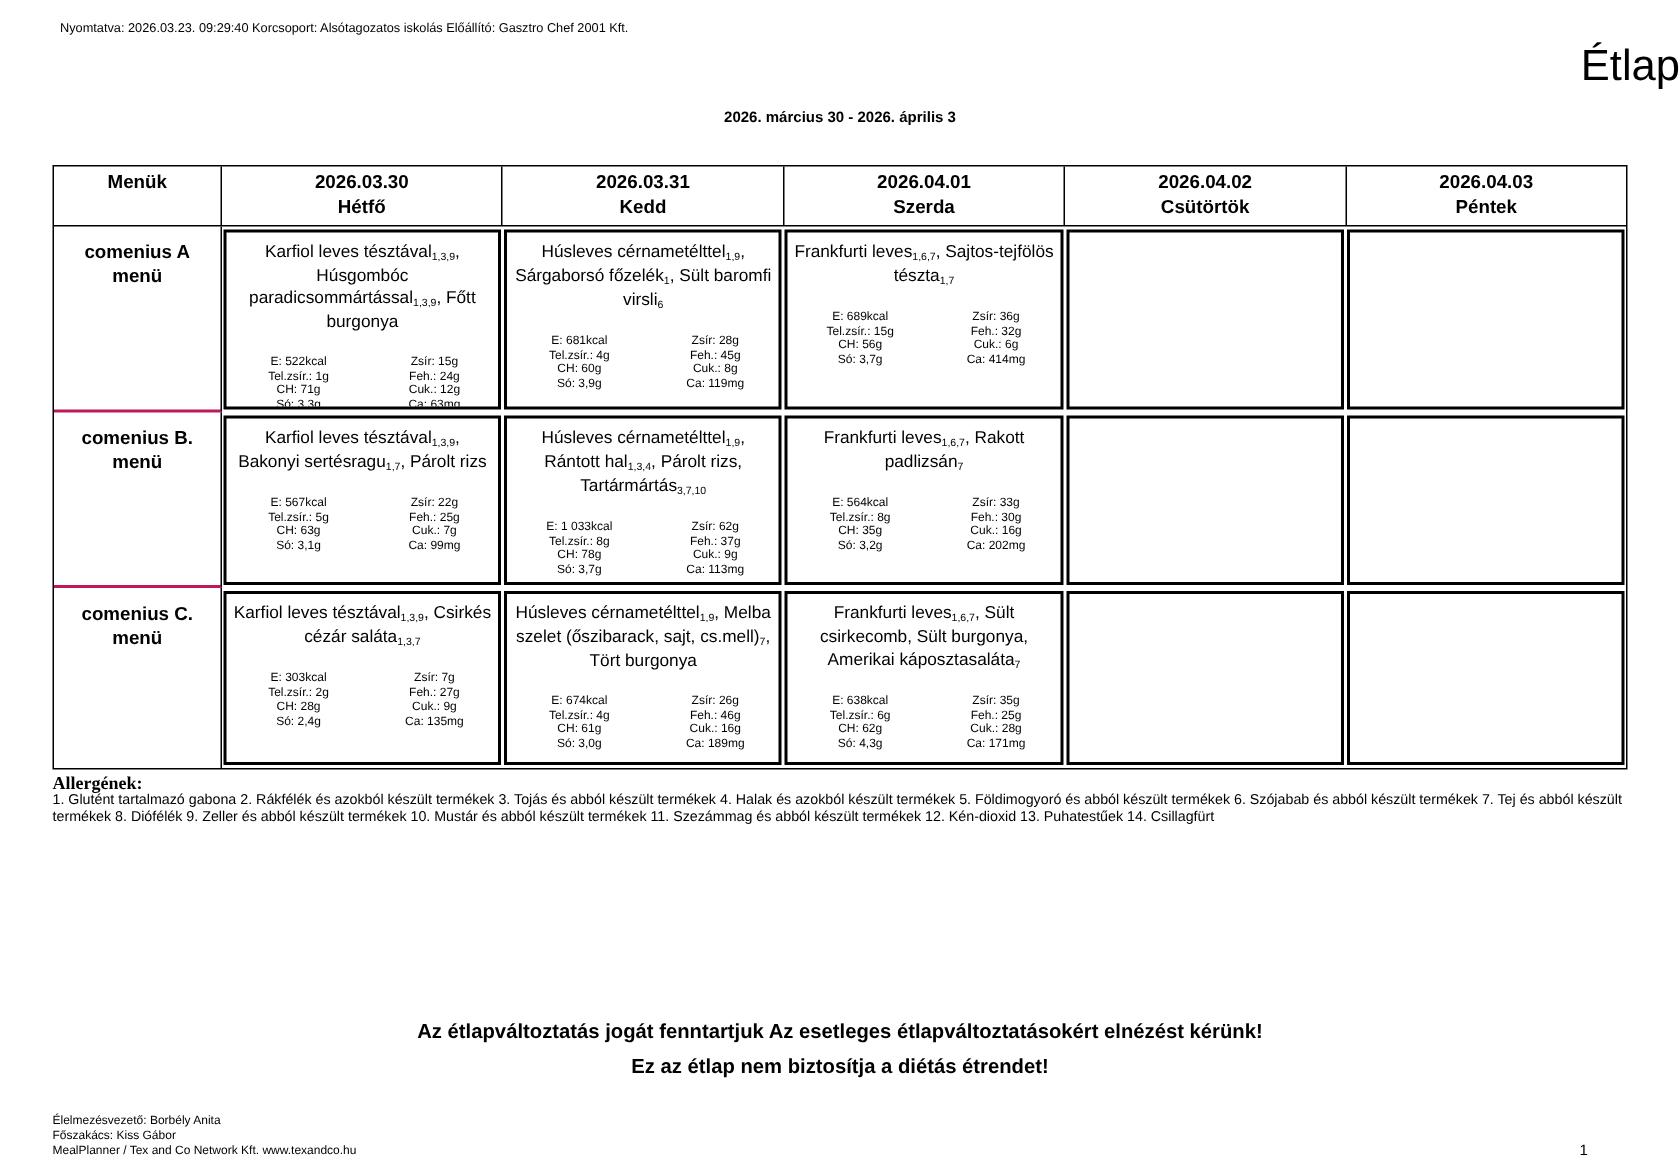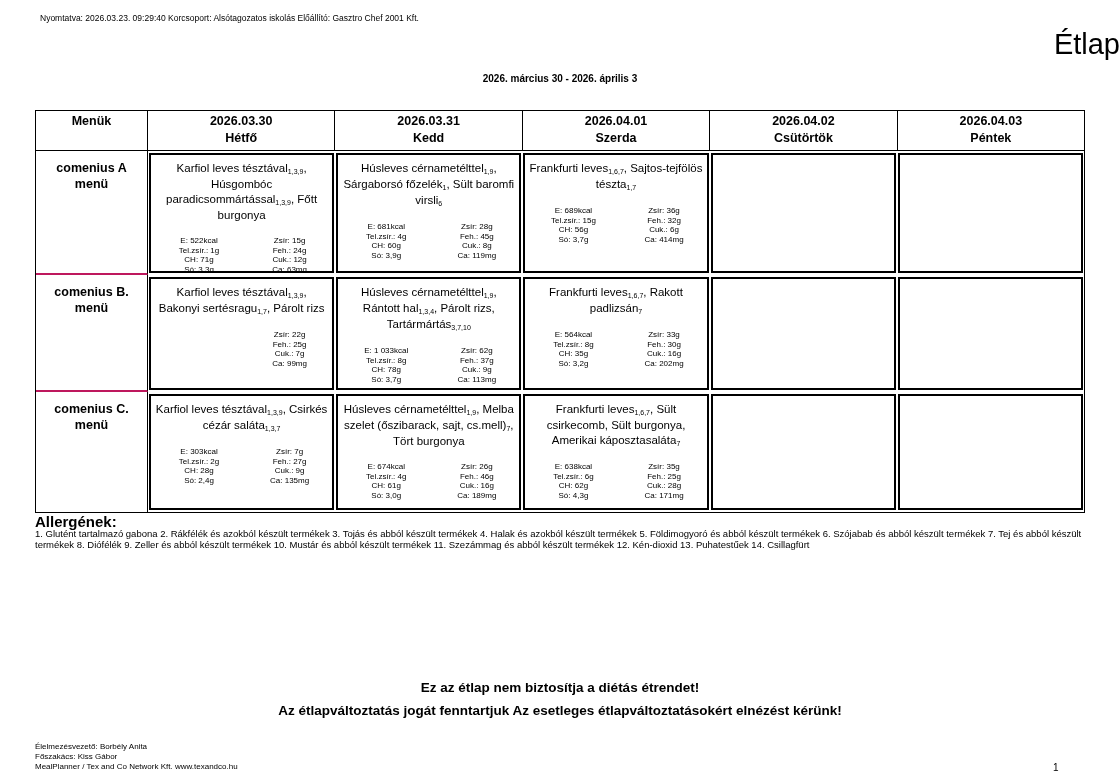--- a/index.html
+++ b/index.html
@@ -30,21 +30,21 @@
   .t-row:not(:last-child) .label-cell { border-bottom:2px solid #be185d; }
   .day-cell { flex:1; display:flex; min-width:0; }
   .cell-box { flex:1; margin:2px 1px; border:2px solid #000; overflow:hidden; }
   .dishes { font-size:11.5px; line-height:15px; text-align:center; padding:6px 4px 0; }
   .al { font-size:7px; position:relative; top:2px; letter-spacing:0; }
   .nutrition { display:flex; margin-top:13px; font-size:8px; line-height:9.5px;justify-content:flex-end; }
   .nut-col-left  { flex:0 0 53%; text-align:center; }
   .nut-col-right { flex:0 0 47%; text-align:center; }
 
   .allergens { position:absolute; left:35px; top:516px; width:1057px; }
-  .allergens-heading { font-weight:bold; font-size:15px; line-height:12px; }
+  .allergens-heading { font-weight:bold; font-size:12px; line-height:12px;font-family:Liberation Serif, serif; }
   .allergens-text { font-size:9.5px; line-height:11px; }
 
   .notices { position:absolute; left:0; top:676px; width:100%; text-align:center;
              font-weight:bold; font-size:13.5px; line-height:23px; }
   .footer { position:absolute; left:35px; top:742px; font-size:8px; line-height:10px; }
   .page-number { position:absolute; left:1053px; top:762px; font-size:10px; }
 </style>
 </head>
 <body>
 
@@ -148,20 +148,26 @@
       </div>
       <div class="t-row">
         <div class="label-cell">
           <div>comenius B.</div>
           <div>menü</div>
         </div>
         <div class="day-cell">
           <div class="cell-box">
             <div class="dishes"><span>Karfiol leves tésztával</span><span class="al">1,3,9</span>, <span>Bakonyi sertésragu</span><span class="al">1,7</span>, <span>Párolt rizs</span></div>
             <div class="nutrition">
+              <div class="nut-col-left">
+                <div>E: 567kcal</div>
+                <div>Tel.zsír.: 5g</div>
+                <div>CH: 63g</div>
+                <div>Só: 3,1g</div>
+              </div>
               <div class="nut-col-right">
                 <div>Zsír: 22g</div>
                 <div>Feh.: 25g</div>
                 <div>Cuk.: 7g</div>
                 <div>Ca: 99mg</div>
               </div>
             </div>
           </div>
         </div>
         <div class="day-cell">
@@ -280,22 +286,22 @@
       </div>
     </div>
 </div>
 
 <div class="allergens">
   <div class="allergens-heading">Allergének:</div>
   <div class="allergens-text">1. Glutént tartalmazó gabona 2. Rákfélék és azokból készült termékek 3. Tojás és abból készült termékek 4. Halak és azokból készült termékek 5. Földimogyoró és abból készült termékek 6. Szójabab és abból készült termékek 7. Tej és abból készült termékek 8. Diófélék 9. Zeller és abból készült termékek 10. Mustár és abból készült termékek 11. Szezámmag és abból készült termékek 12. Kén-dioxid 13. Puhatestűek 14. Csillagfürt</div>
 </div>
 
 <div class="notices">
+  <div>Az étlapváltoztatás jogát fenntartjuk  Az esetleges étlapváltoztatásokért elnézést kérünk!</div>
   <div>Ez az étlap nem biztosítja a diétás étrendet!</div>
-  <div>Az étlapváltoztatás jogát fenntartjuk  Az esetleges étlapváltoztatásokért elnézést kérünk!</div>
 </div>
 
 <div class="footer">
   <div>Élelmezésvezető: Borbély Anita</div>
   <div>Főszakács: Kiss Gábor</div>
   <div>MealPlanner / Tex and Co Network Kft. www.texandco.hu</div>
 </div>
 
 <div class="page-number">1</div>
 

